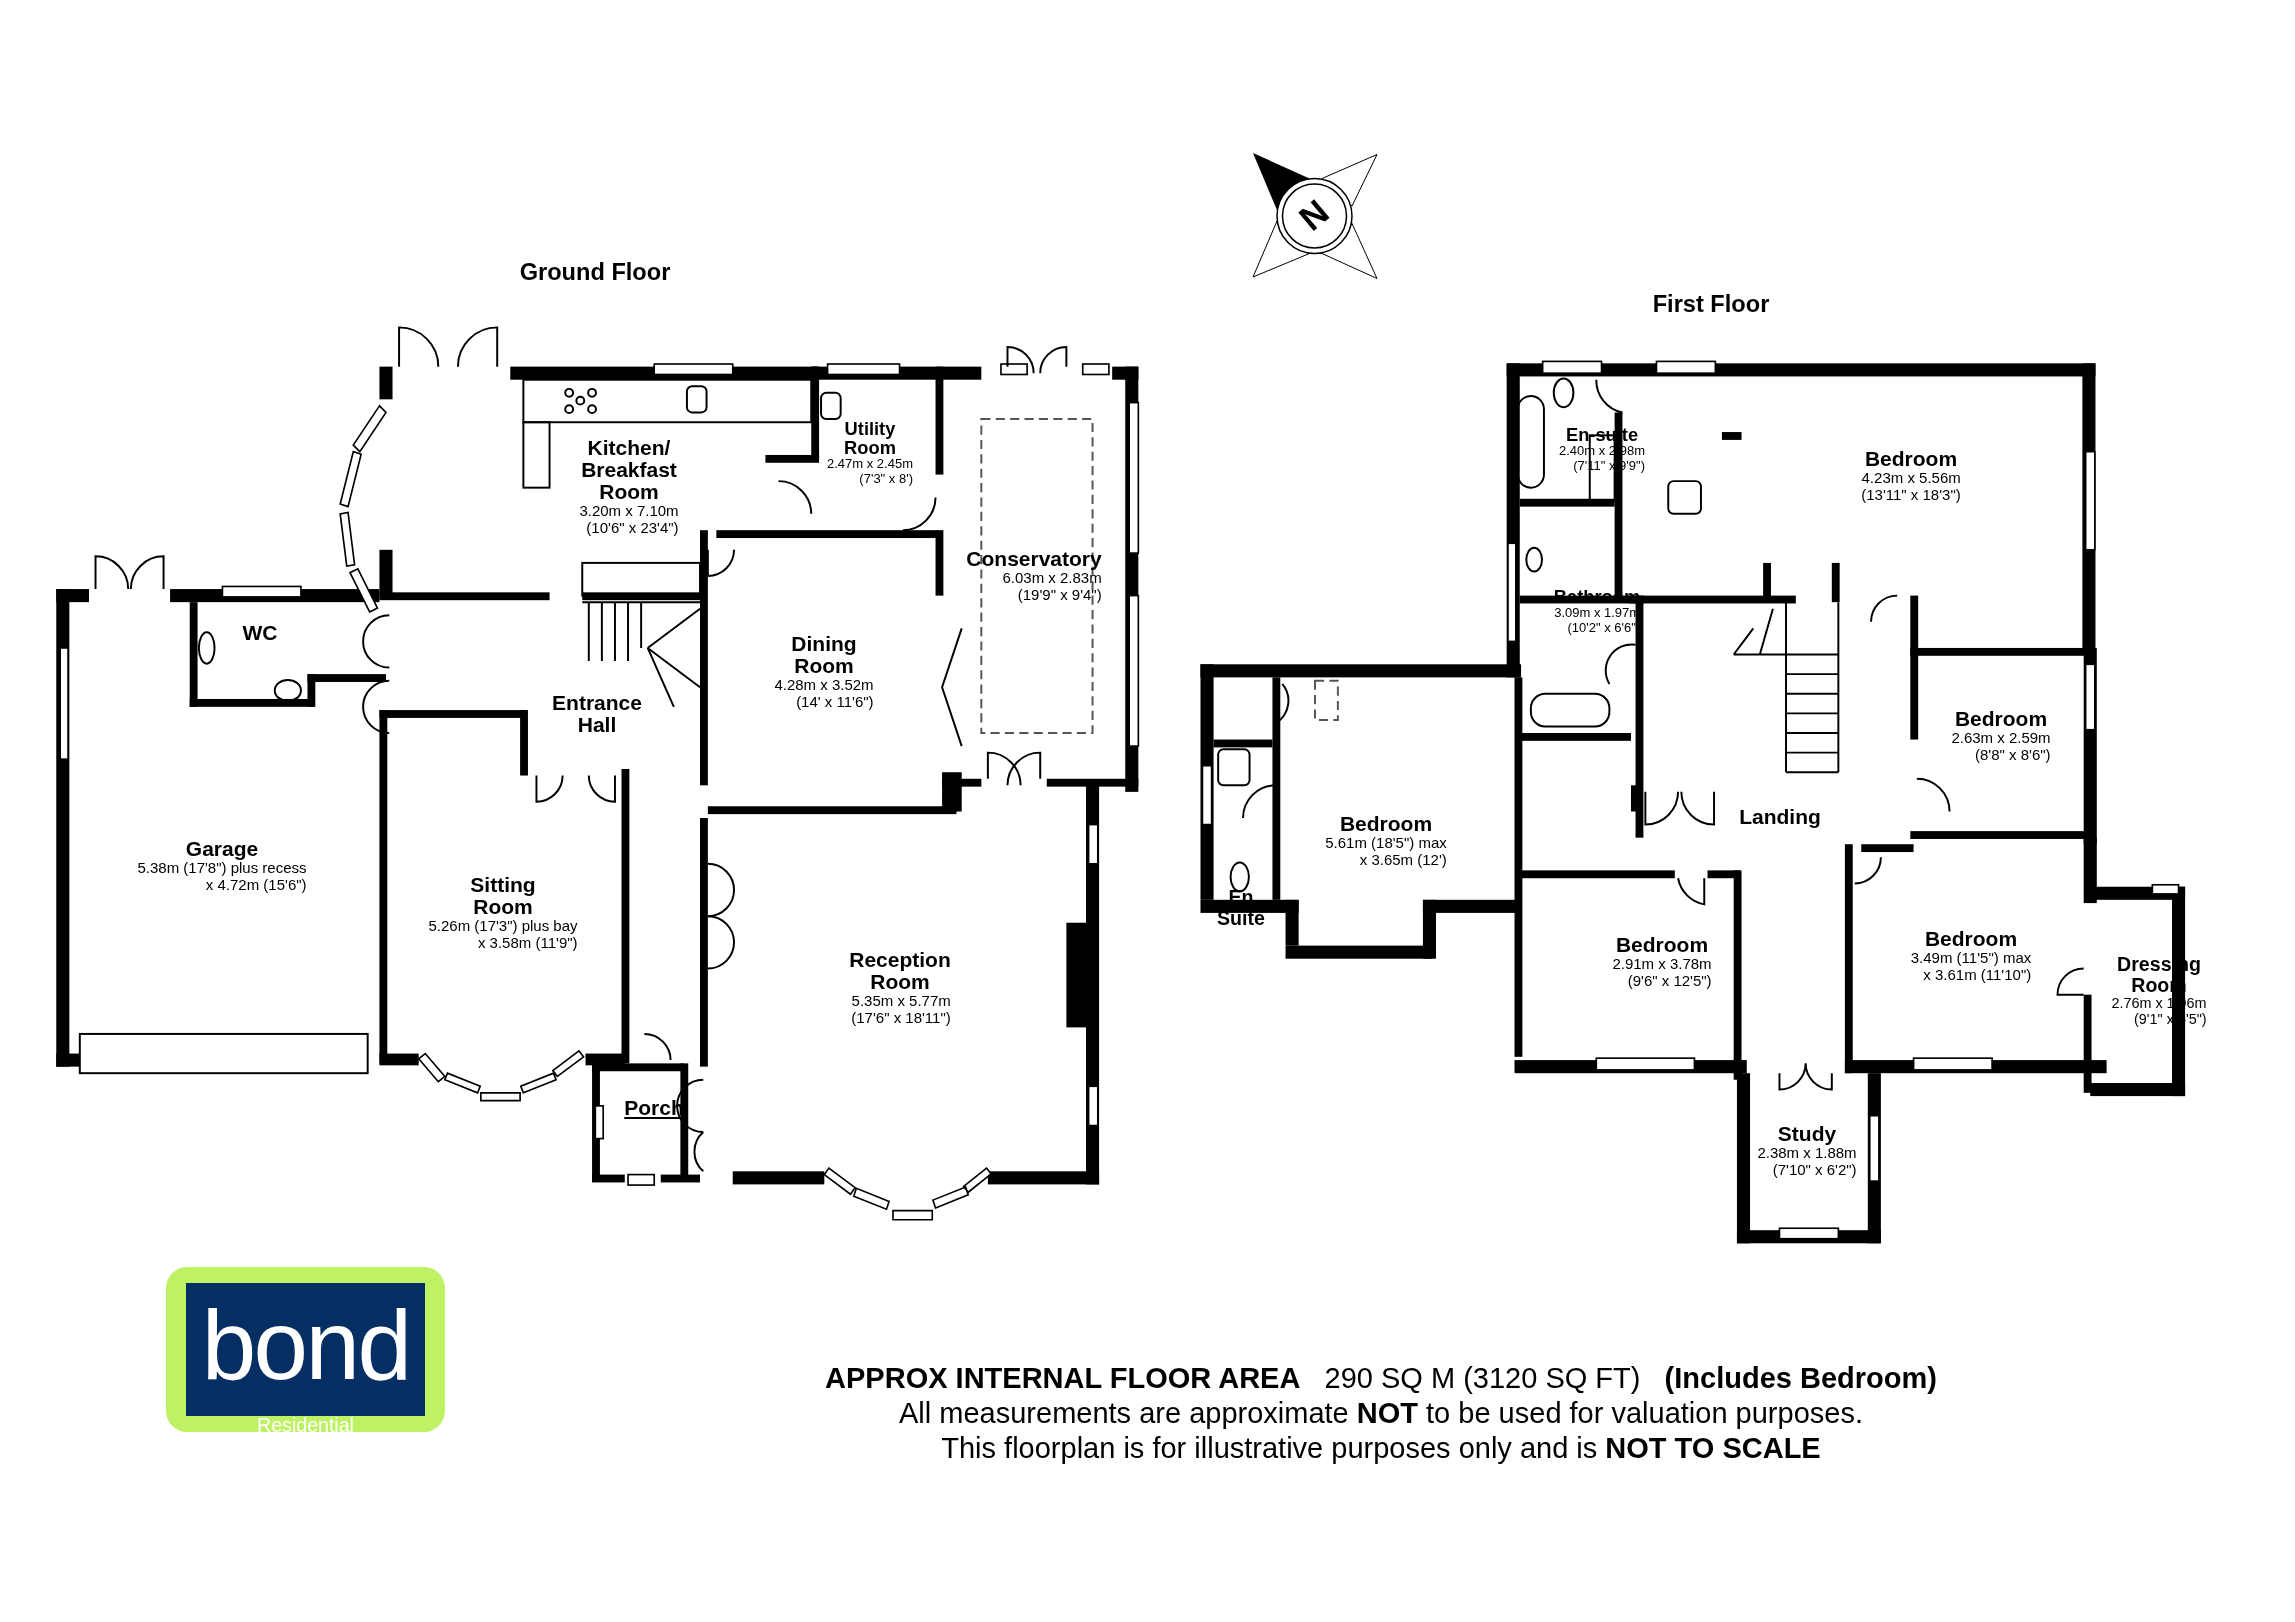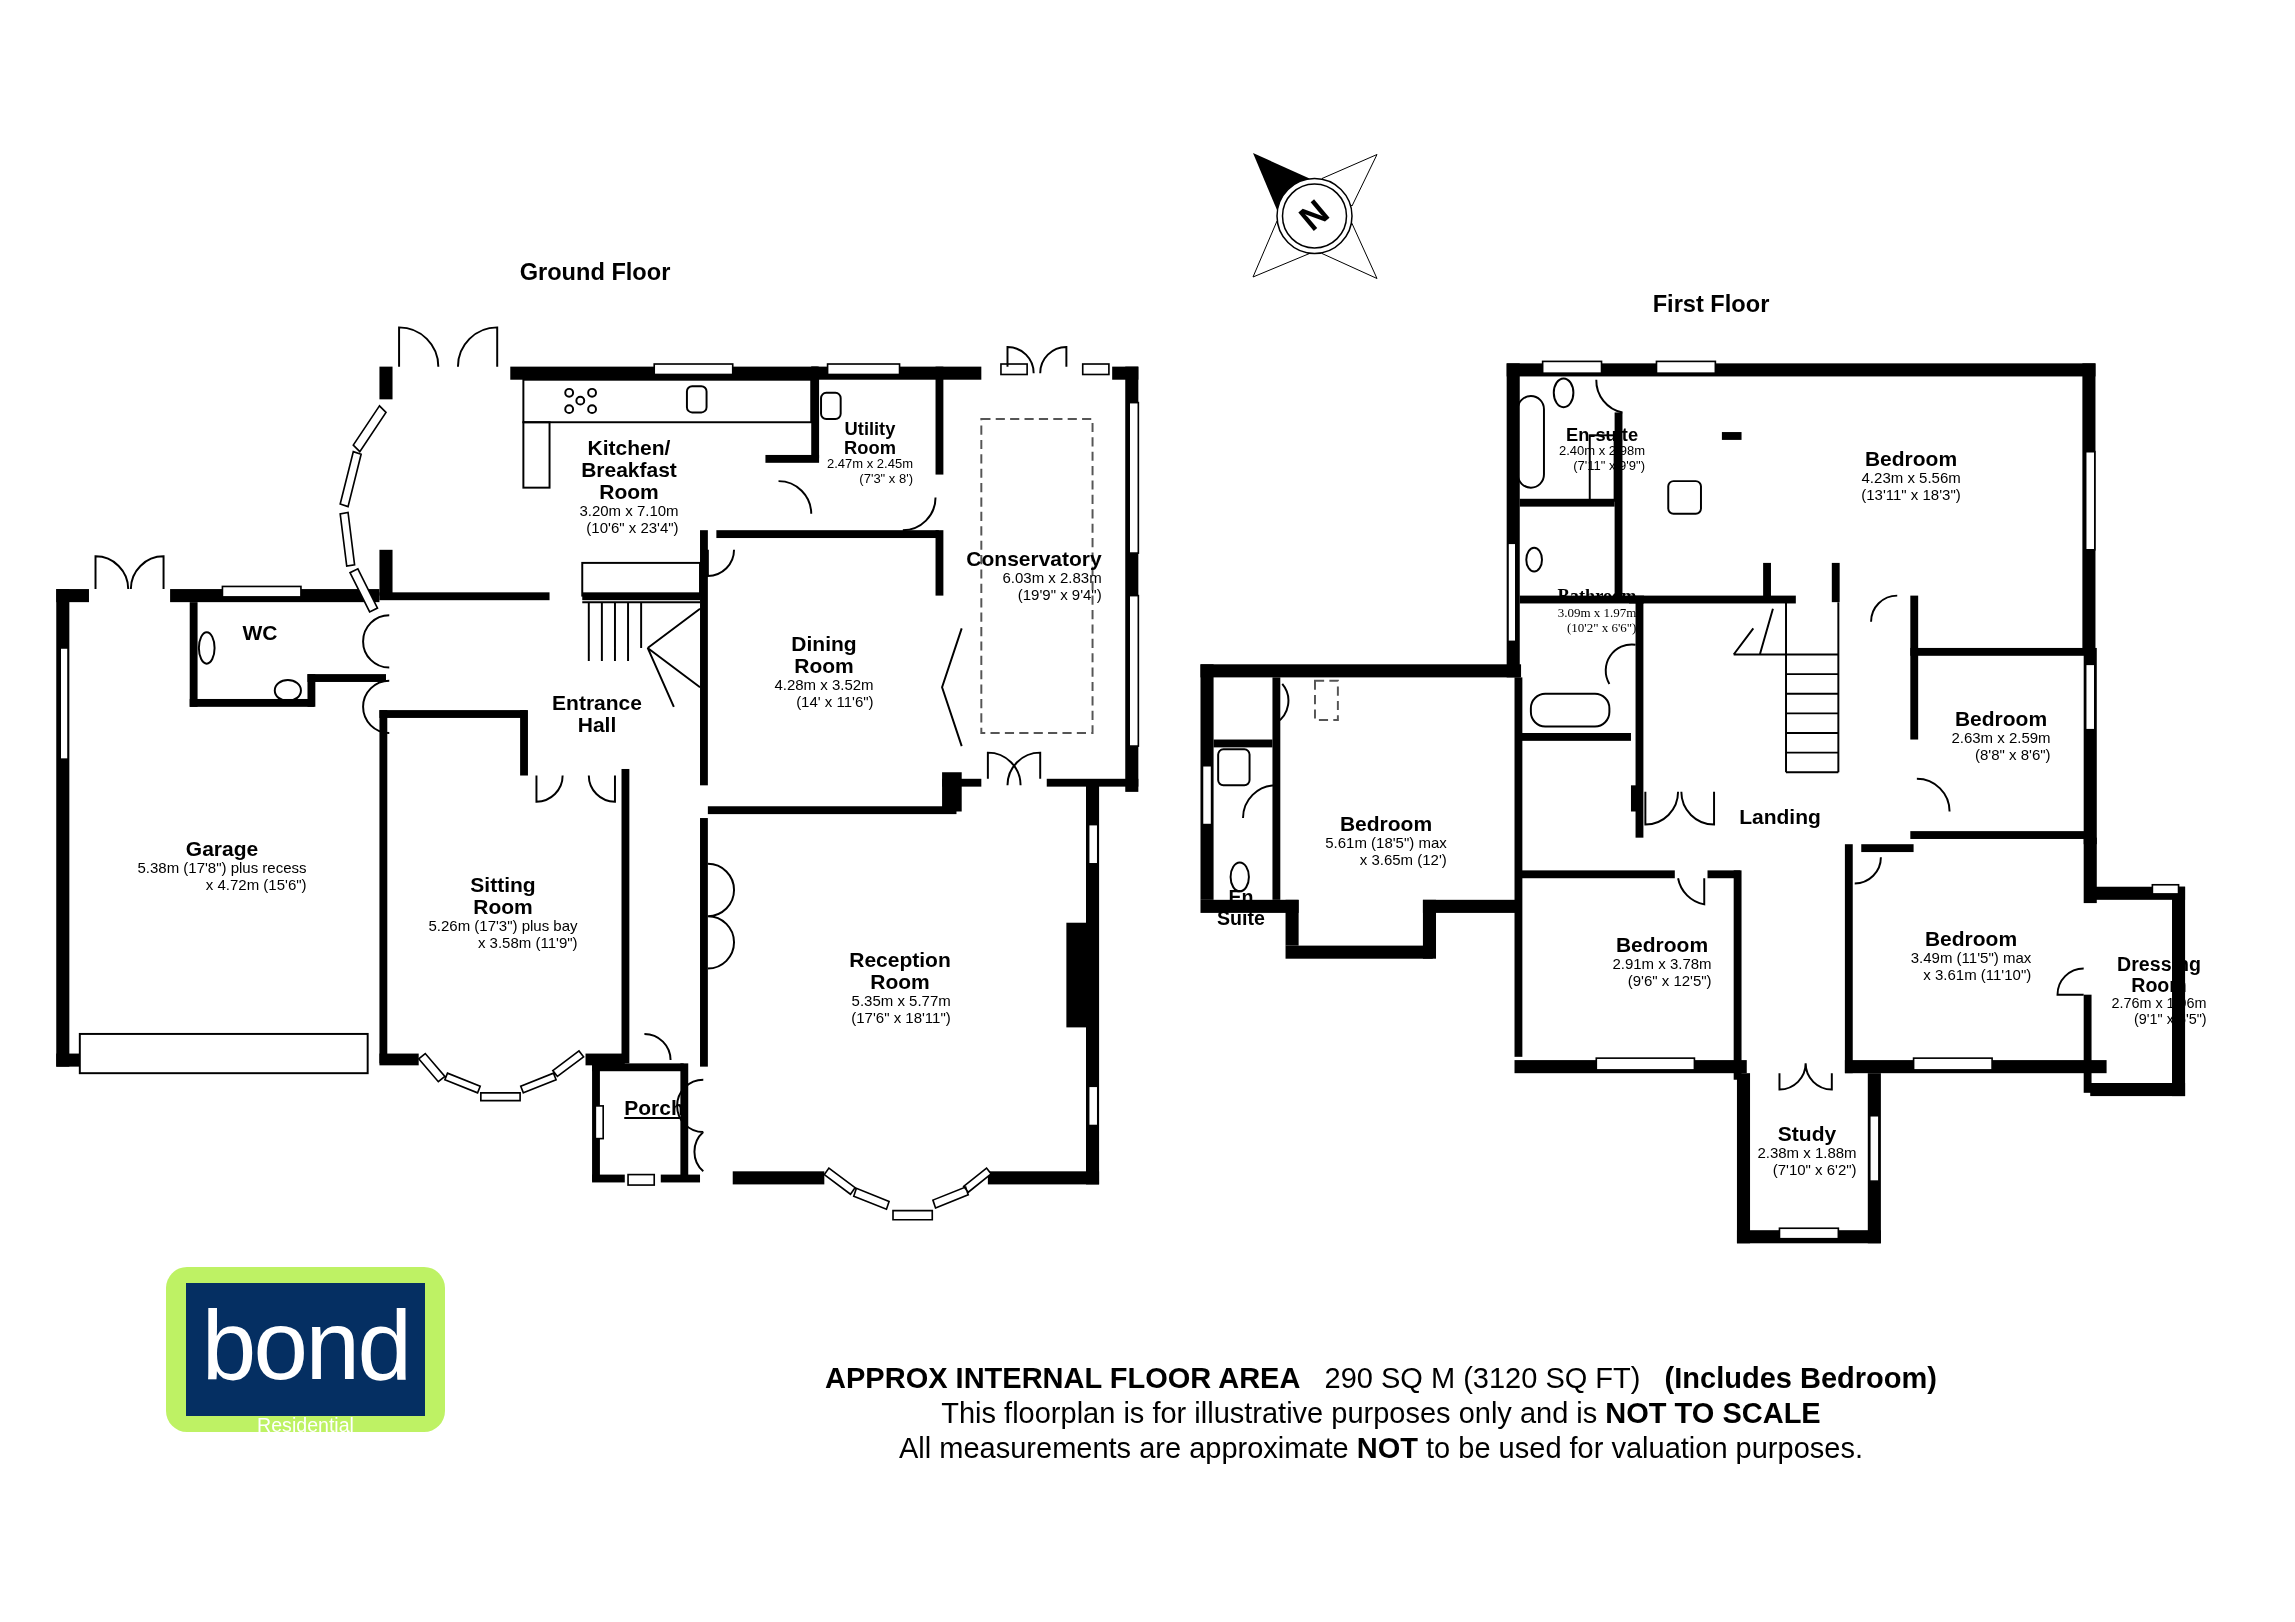--- a/index.html
+++ b/index.html
@@ -283,21 +283,21 @@
 <div class="lbl" style="left:1578px; top:425px;margin-left:24px;">
   <span class="name" style="font-size:18.3px">En-suite</span>
   <span class="dim" style="font-size:13px">2.40m x 2.98m</span>
   <span class="dim" style="font-size:13px">(7'11" x 9'9")</span>
 </div>
 <div class="lbl" style="left:1911px; top:448px;">
   <span class="name">Bedroom</span>
   <span class="dim">4.23m x 5.56m</span>
   <span class="dim">(13'11" x 18'3")</span>
 </div>
-<div class="lbl" style="left:1597px; top:587px;font-family:Liberation Serif, serif;">
+<div class="lbl" style="left:1597px; top:587px;">
   <span class="name" style="font-size:18.3px">Bathroom</span>
   <span class="dim" style="font-size:13px">3.09m x 1.97m</span>
   <span class="dim" style="font-size:13px">(10'2" x 6'6")</span>
 </div>
 <div class="lbl" style="left:2001px; top:708px;">
   <span class="name">Bedroom</span>
   <span class="dim">2.63m x 2.59m</span>
   <span class="dim">(8'8" x 8'6")</span>
 </div>
 <div class="lbl" style="left:1386px; top:813px;">
@@ -340,16 +340,16 @@
     <div class="sub">Residential</div>
   </div>
 </div>
 
 <div class="footer">
   <div class="l1">
     <b>APPROX INTERNAL FLOOR AREA</b>&nbsp;&nbsp;
     <span class="n">290 SQ M (3120 SQ FT)</span>&nbsp;&nbsp;
     <b>(Includes Bedroom)</b>
   </div>
+  <div><span>All measurements are approximate </span><b>NOT</b><span> to be used for valuation purposes.</span></div>
   <div><span>This floorplan is for illustrative purposes only and is </span><b>NOT TO SCALE</b></div>
-  <div><span>All measurements are approximate </span><b>NOT</b><span> to be used for valuation purposes.</span></div>
 </div>
 
 
 </body></html>

